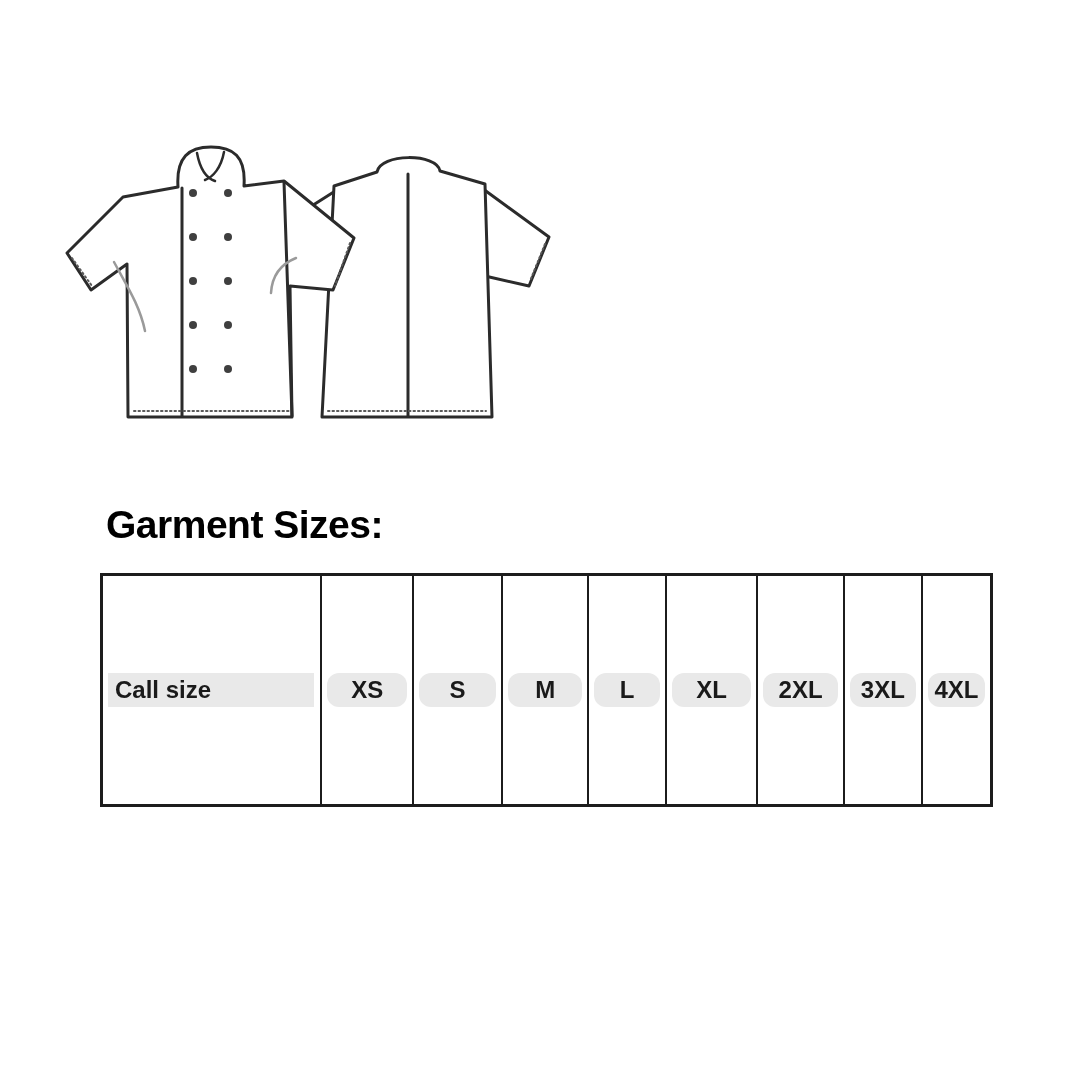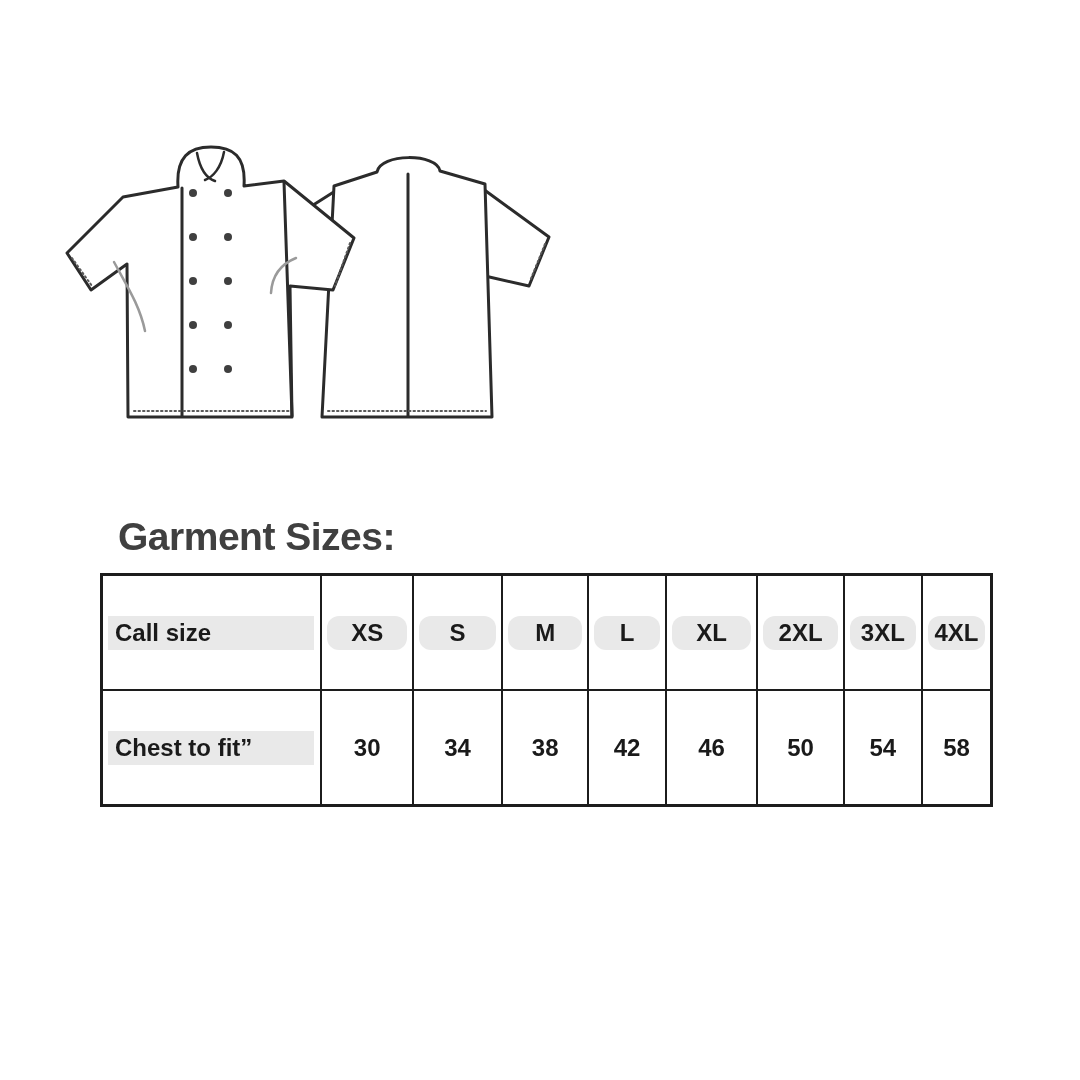--- a/index.html
+++ b/index.html
@@ -3,22 +3,22 @@
 <meta charset="utf-8">
 <style>
   html,body{margin:0;padding:0;}
   body{
     width:1080px;height:1080px;background:#ffffff;position:relative;
     font-family:"Liberation Sans",sans-serif;overflow:hidden;
   }
   .canvas{position:absolute;inset:0;background:#ffffff;}
   .garments{position:absolute;left:55px;top:130px;width:515px;height:320px;}
   .page-title{
-    position:absolute;left:106px;top:503px;margin:12px;
-    font-size:39px;font-weight:700;color:#404040;letter-spacing:-0.5px;
+    position:absolute;left:106px;top:503px;margin:0;
+    font-size:39px;font-weight:700;color:#000000;letter-spacing:-0.5px;
   }
   table.sizes{
     position:absolute;left:100px;top:573px;width:893px;height:234px;
     border-collapse:collapse;table-layout:fixed;
     border:3px solid #1c1c1c;
   }
   table.sizes td{
     border:2px solid #1c1c1c;padding:0;vertical-align:middle;background:#ffffff;
   }
   table.sizes tr{height:46px;}
@@ -112,45 +112,16 @@
           <td>
             <div class="cellbox value shaded">2XL</div>
           </td>
           <td>
             <div class="cellbox value shaded">3XL</div>
           </td>
           <td>
             <div class="cellbox value shaded">4XL</div>
           </td>
         </tr>
-        <tr>
-          <td>
-            <div class="cellbox label shaded">Chest to fit”</div>
-          </td>
-          <td>
-            <div class="cellbox value">30</div>
-          </td>
-          <td>
-            <div class="cellbox value">34</div>
-          </td>
-          <td>
-            <div class="cellbox value">38</div>
-          </td>
-          <td>
-            <div class="cellbox value">42</div>
-          </td>
-          <td>
-            <div class="cellbox value">46</div>
-          </td>
-          <td>
-            <div class="cellbox value">50</div>
-          </td>
-          <td>
-            <div class="cellbox value">54</div>
-          </td>
-          <td>
-            <div class="cellbox value">58</div>
-          </td>
-        </tr>
       </tbody>
   </table>
 
 </div>
 
 </body></html>

